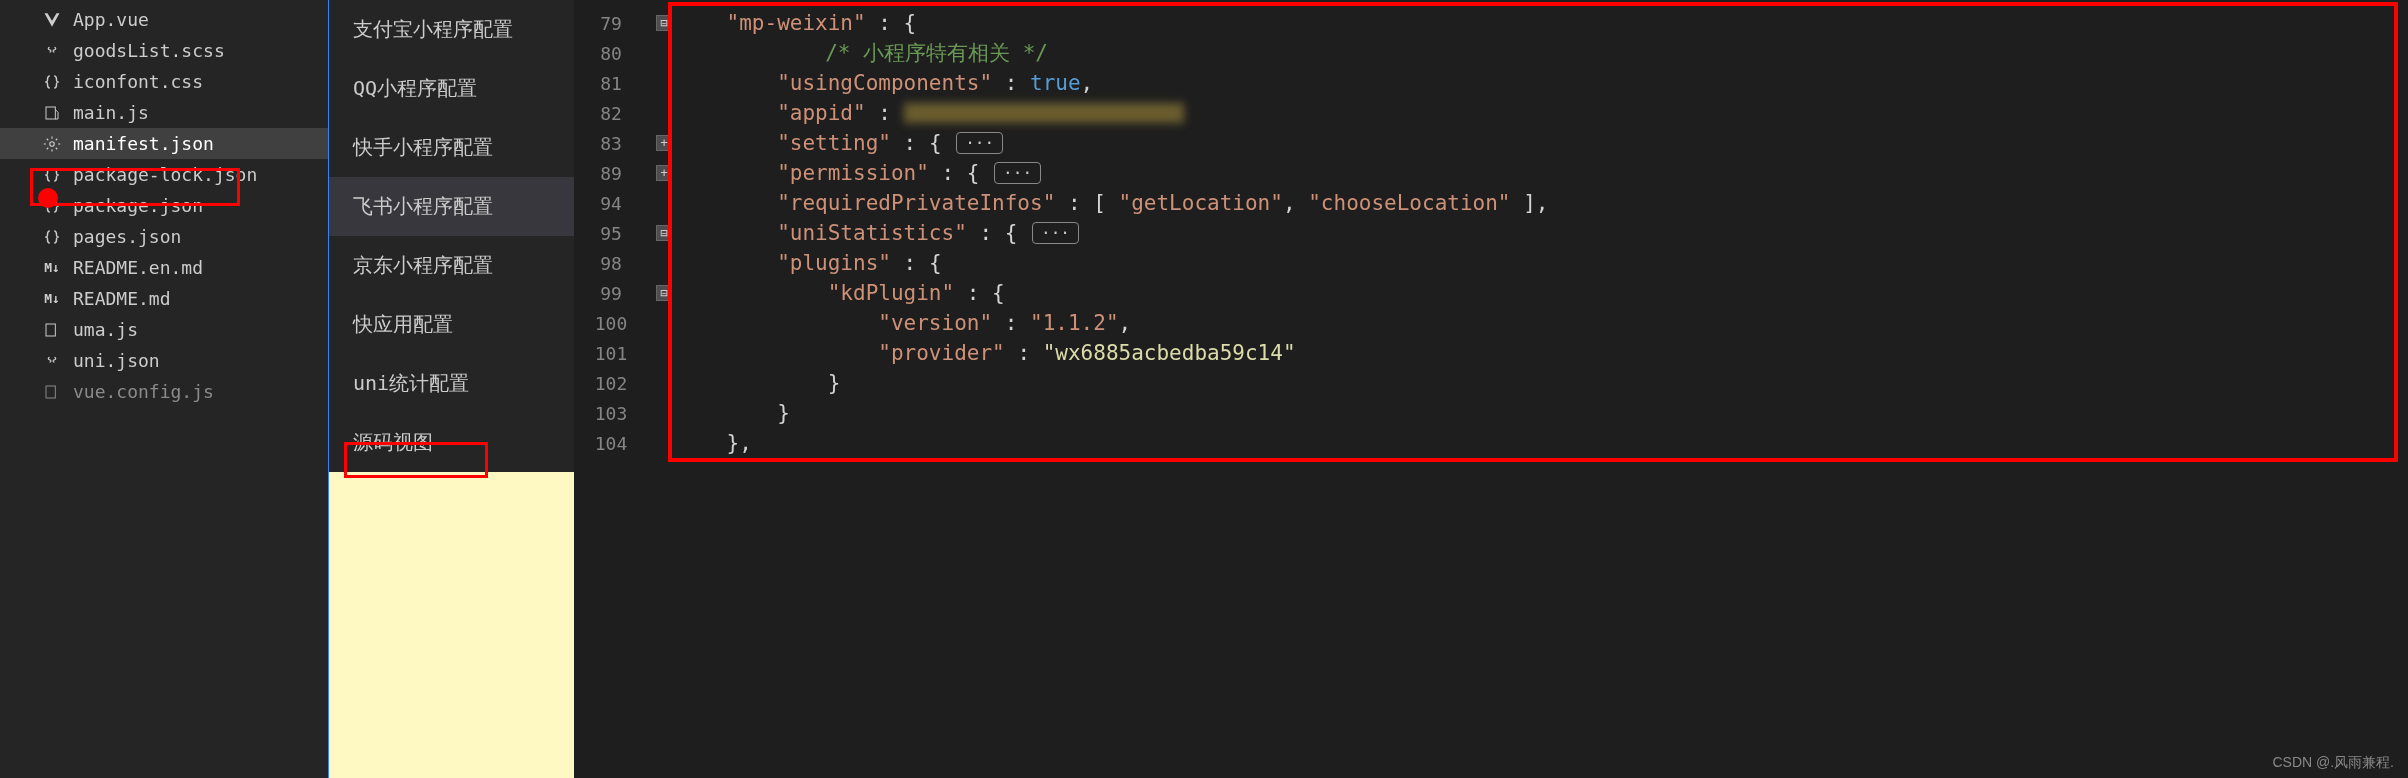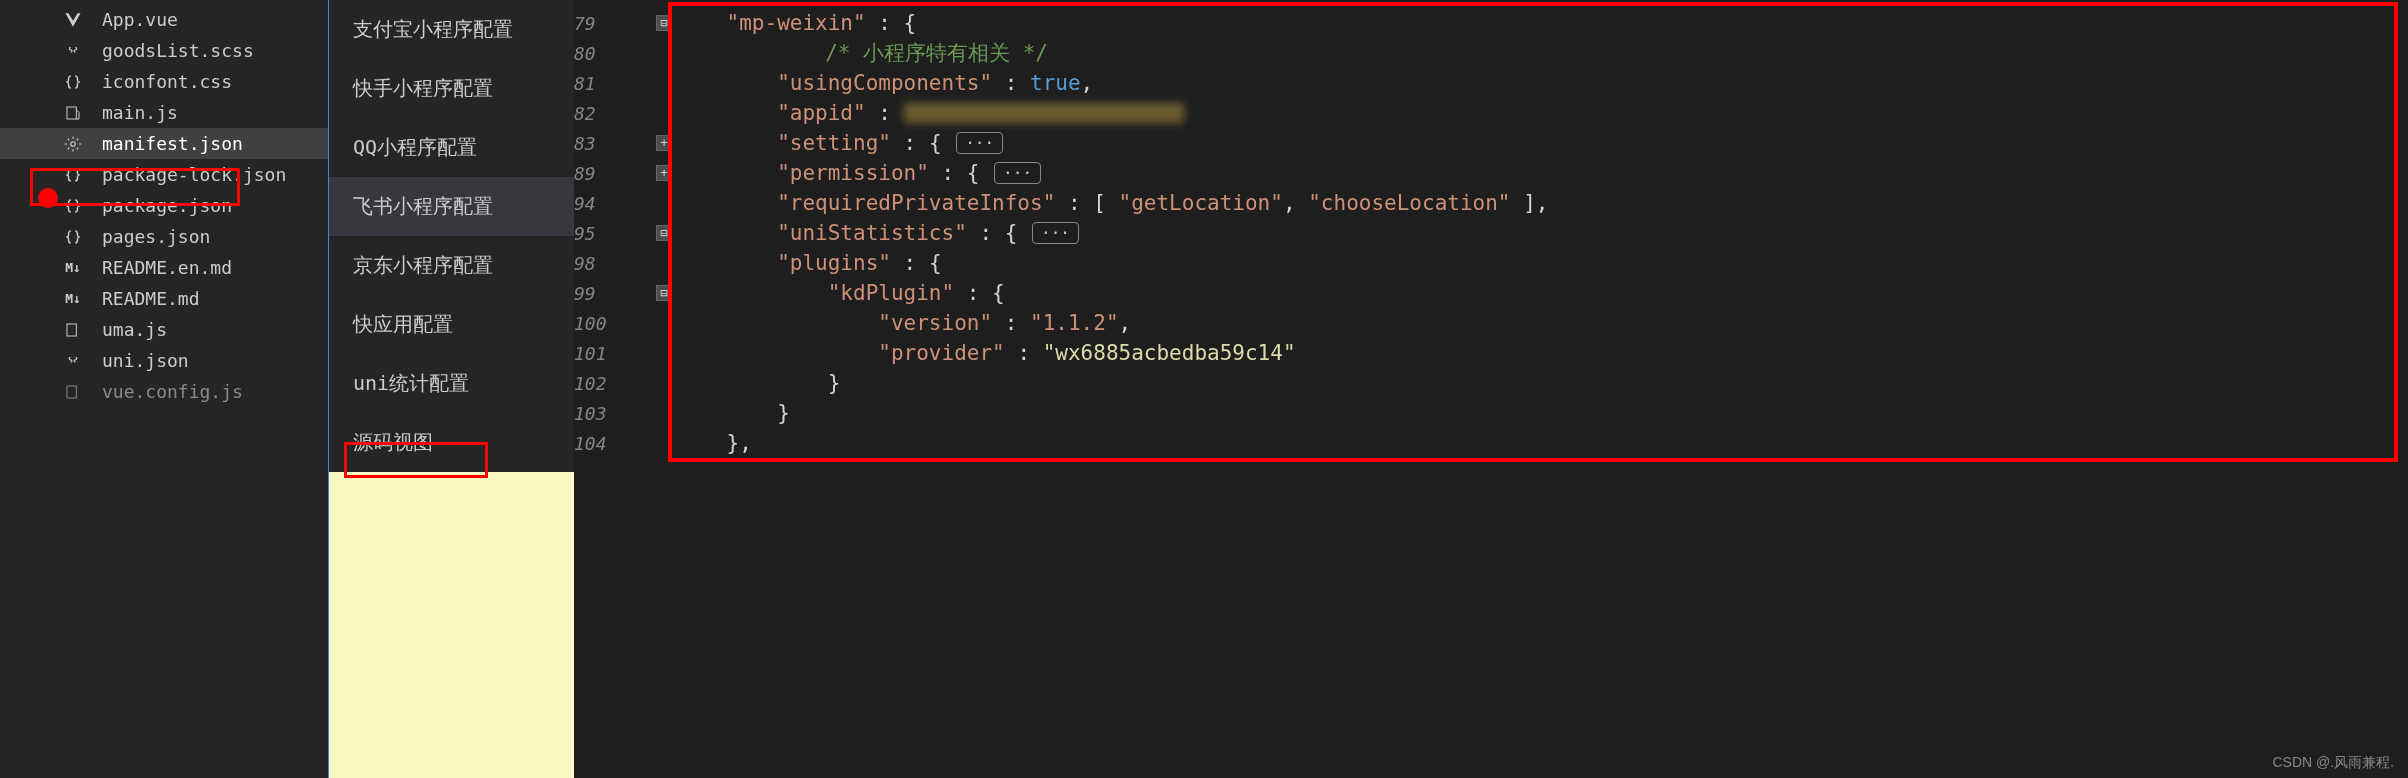--- a/index.html
+++ b/index.html
@@ -15,25 +15,24 @@
 }
 .file-tree {
   width: 328px;
   background: #252526;
   padding-top: 4px;
 }
 .file-item {
   display: flex;
   align-items: center;
   height: 31px;
-  padding-left: 62px;
+  padding-left: 41px;
   cursor: pointer;
   color: #cccccc;
   font-size: 18px;
-  gap: 8px;
 }
 .file-item.active { background: #404040; color: #ffffff; }
 .file-icon {
   width: 22px;
   height: 22px;
   margin-right: 10px;
   display: flex;
   align-items: center;
   justify-content: center;
   color: #cccccc;
@@ -74,26 +73,25 @@
 }
 .gutter {
   width: 102px;
   background: #1e1e1e;
   padding-top: 8px;
 }
 .gutter-line {
   height: 30px;
   display: flex;
   align-items: center;
-  justify-content: flex-start;
+  justify-content: center;
   padding-right: 28px;
   color: #858585;
   font-size: 18px;
   position: relative;
-  font-style: italic;
 }
 .fold-marker {
   position: absolute;
   right: 4px;
   width: 16px;
   height: 16px;
   background: #4d4d4d;
   color: #cccccc;
   font-size: 12px;
   display: flex;
@@ -260,24 +258,24 @@
       </span>
     <span>vue.config.js</span>
   </div>
 </div>
 
 <div class="config-panel">
   <div class="config-item">
       <span>支付宝小程序配置</span>
     </div>
   <div class="config-item">
+      <span>QQ小程序配置</span>
+    </div>
+  <div class="config-item">
       <span>快手小程序配置</span>
-    </div>
-  <div class="config-item">
-      <span>QQ小程序配置</span>
     </div>
   <div class="config-item active">
       <span>飞书小程序配置</span>
     </div>
   <div class="config-item">
       <span>京东小程序配置</span>
     </div>
   <div class="config-item">
       <span>快应用配置</span>
     </div>

